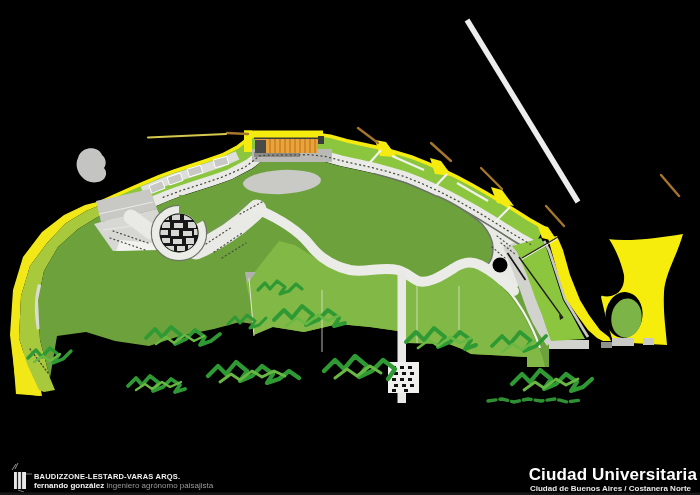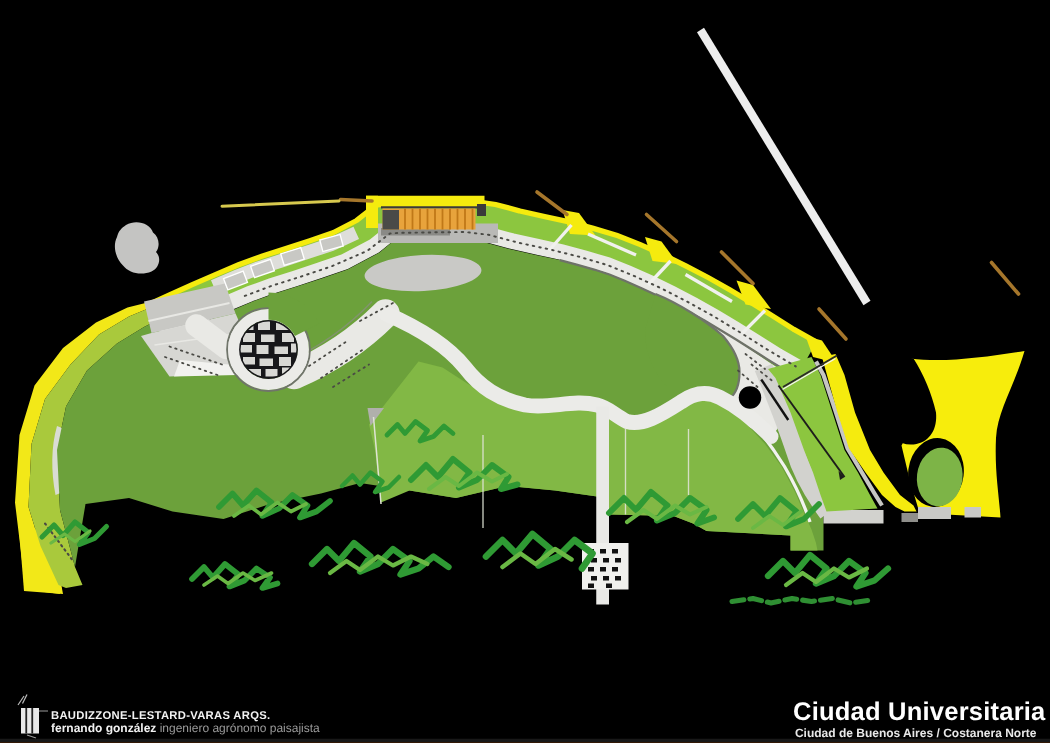--- a/index.html
+++ b/index.html
@@ -1,16 +1,16 @@
 <!DOCTYPE html>
 <html><head>
 <meta charset="utf-8">
 <style>
   html,body{margin:0;padding:0;background:#000;}
-  #stage{position:relative;width:700px;height:495px;background:#f97316;overflow:hidden;font-family:"Liberation Sans", sans-serif;}
+  #stage{position:relative;width:700px;height:495px;background:#8b5cf6;overflow:hidden;font-family:"Liberation Sans", sans-serif;}
   svg{display:block;}
 </style>
 </head>
 <body>
 <div id="stage">
 <svg width="700" height="495" viewBox="0 0 700 495" xmlns="http://www.w3.org/2000/svg">
 
 <rect x="0" y="0" width="700" height="495" fill="#000000"></rect>
 
 <path d="M17,393 L10,335 L13,290 L23,257 L42,232 L64,215 L85,205 L97,202 L98,206 L86,211 L66,223 L47,243 L30,266 L21,296 L19,338 L27,364 L39,390 L40,396 L17,393 Z" fill="#f2e818"></path>

